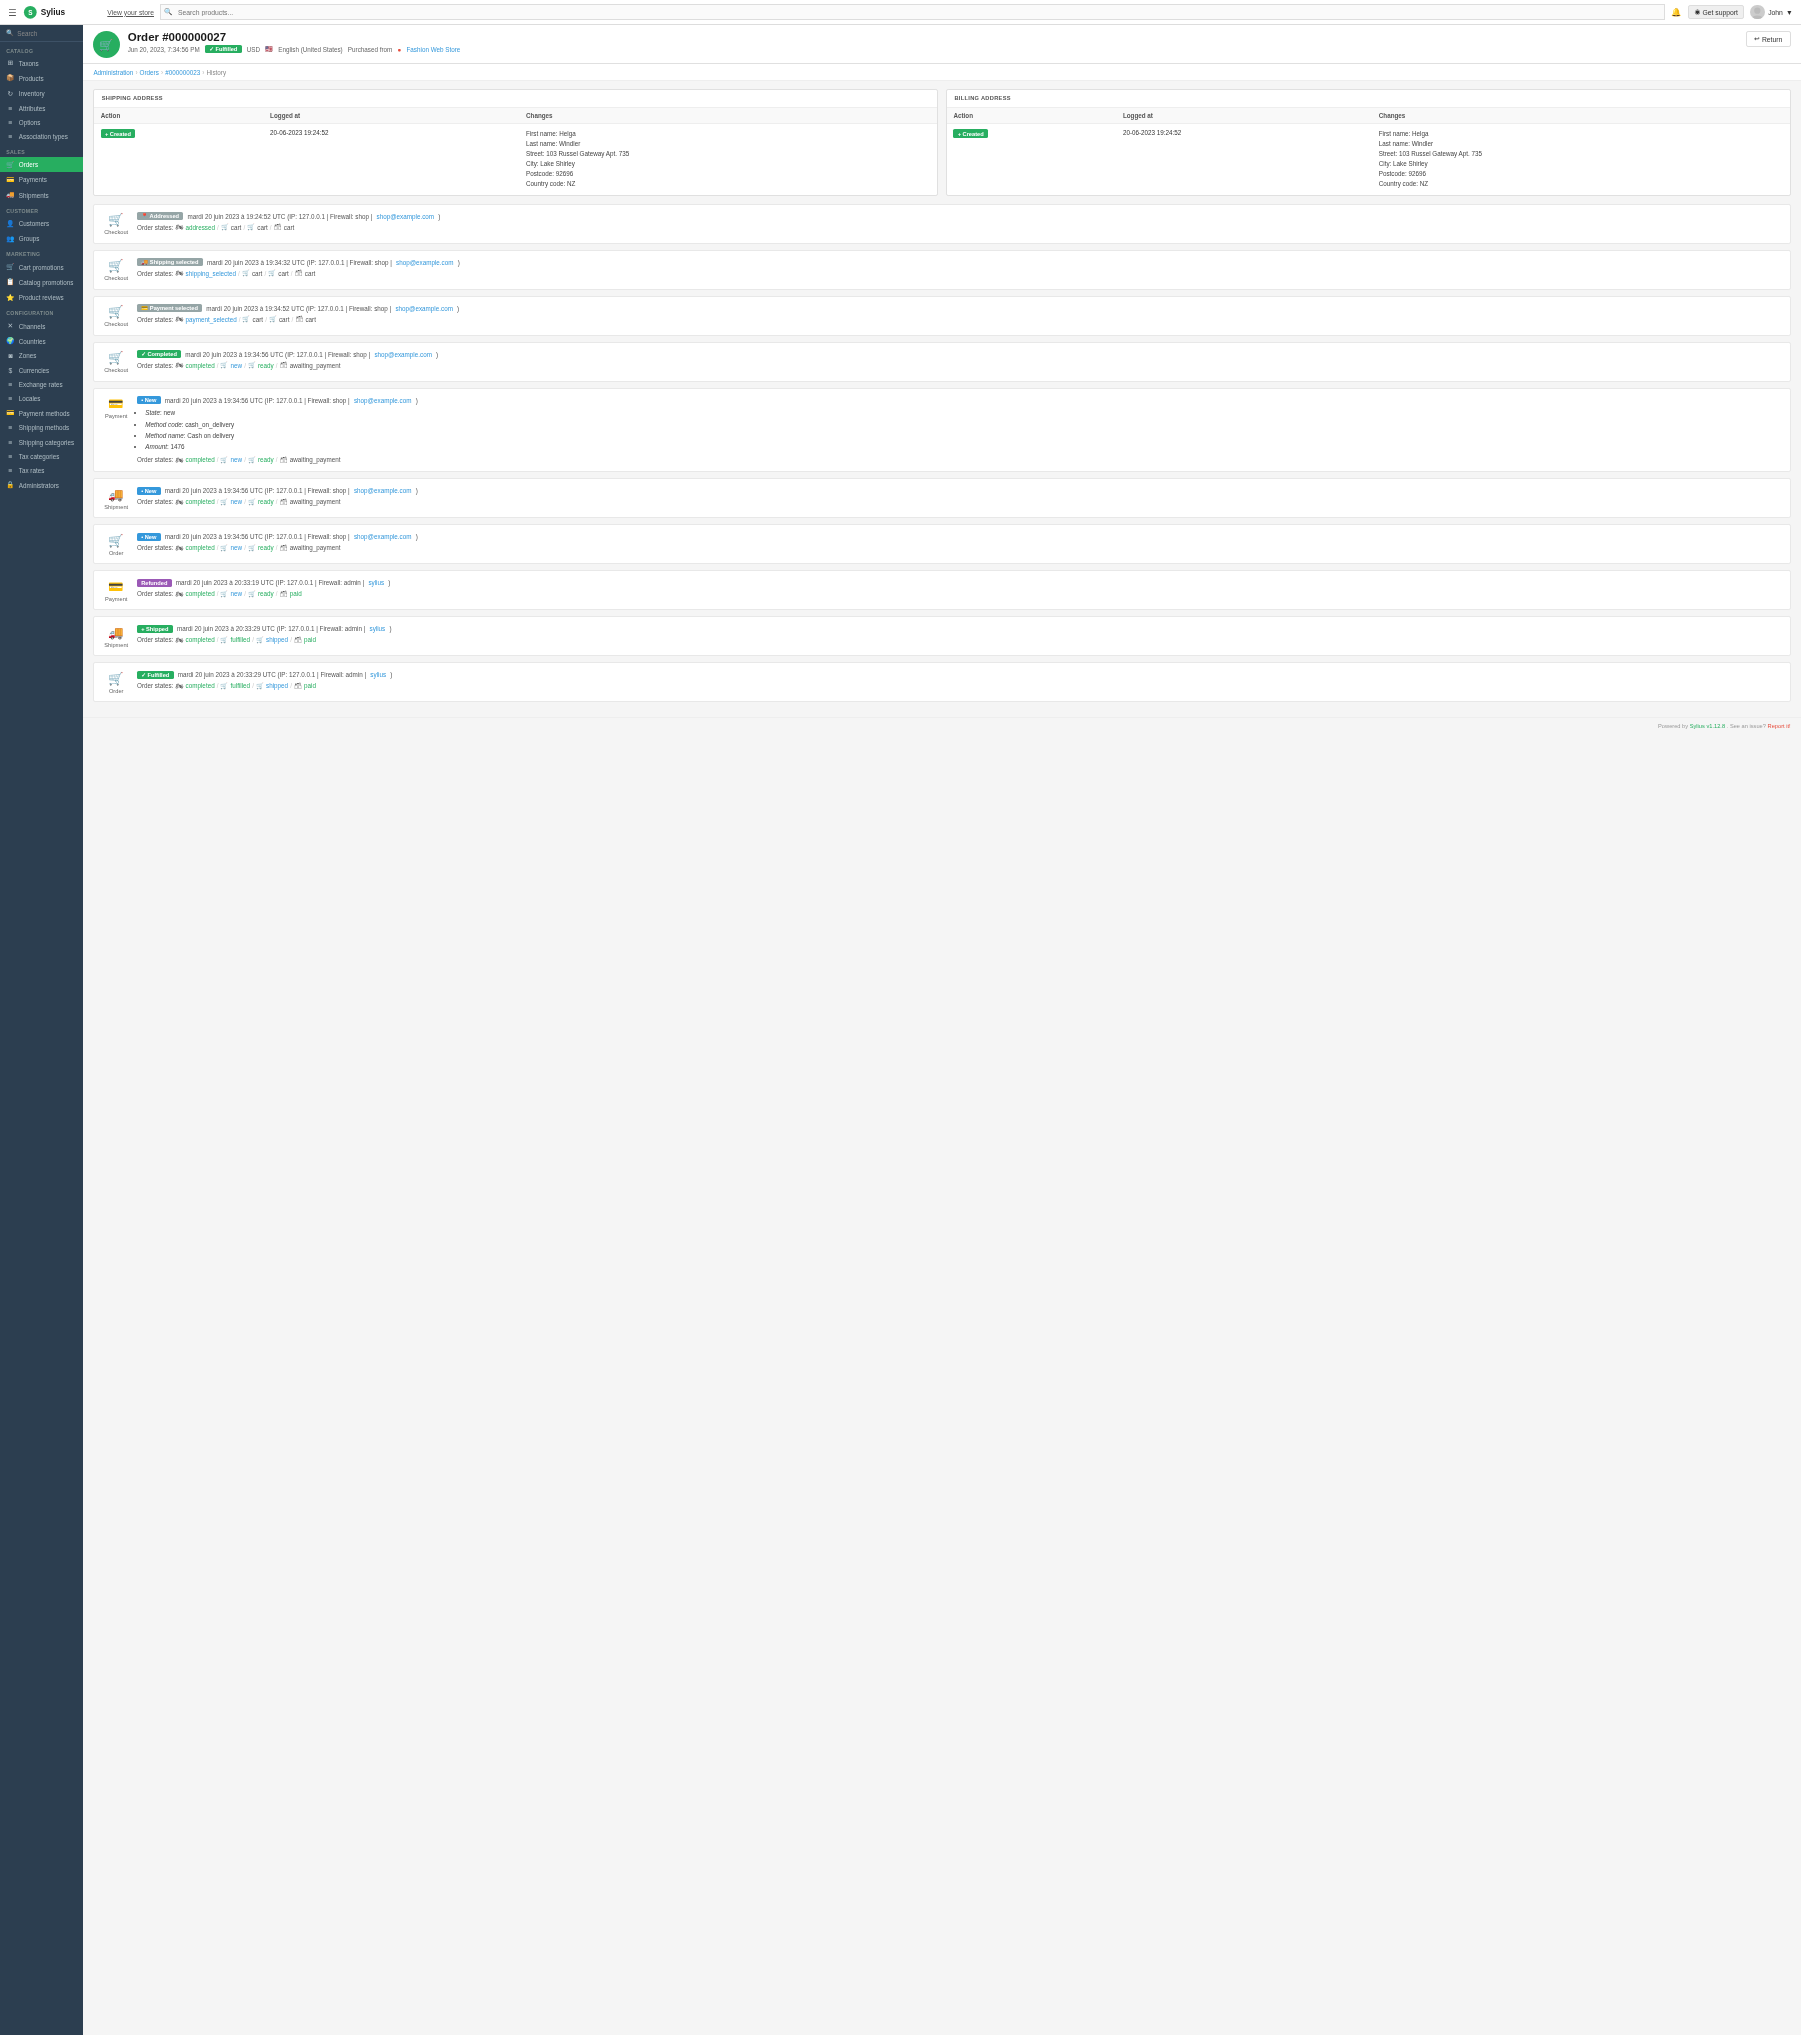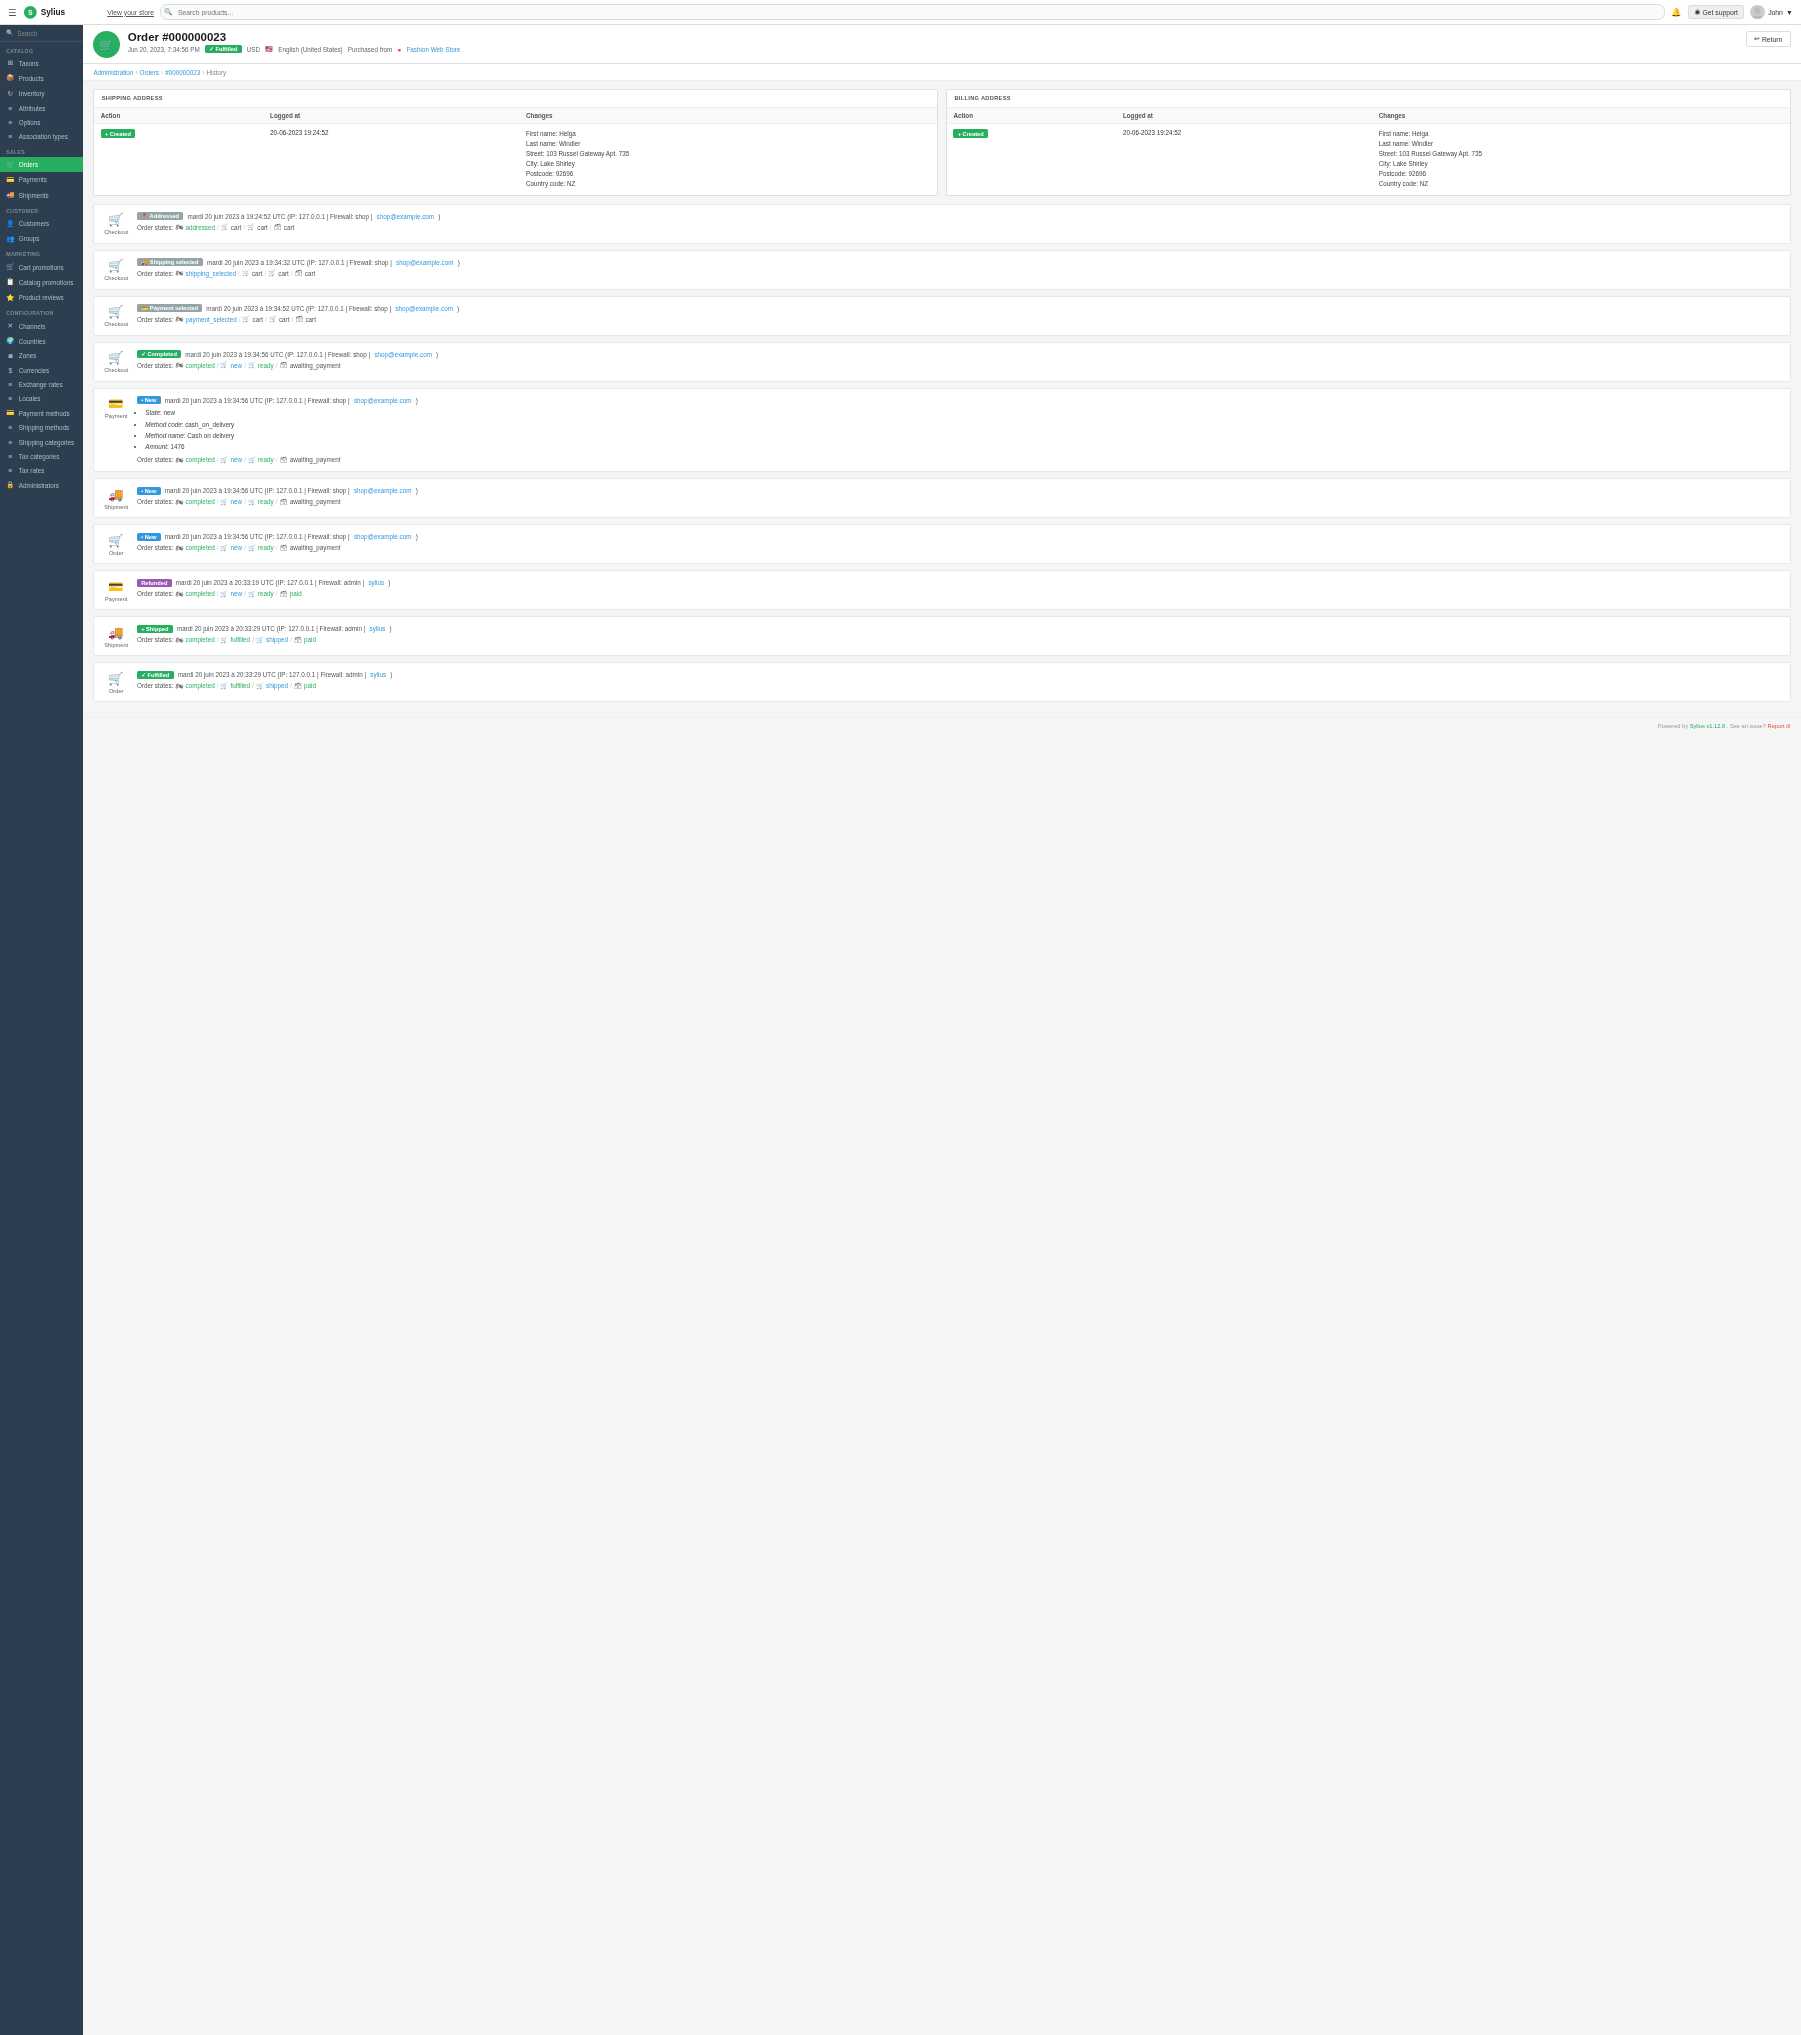--- a/index.html
+++ b/index.html
@@ -5,21 +5,21 @@
     * { box-sizing: border-box; margin: 0; padding: 0; }
     body { font-family: -apple-system, BlinkMacSystemFont, 'Segoe UI', sans-serif; font-size: 6.8px; background: #f5f5f5; color: #333; display: flex; flex-direction: column; height: 100vh; }
 
     
     .topnav { background: #fff; border-bottom: 0.5px solid #ddd; height: 25px; display: flex; align-items: center; padding: 0 8.3px; gap: 6.3px; flex-shrink: 0; z-index: 10; }
     .topnav-logo { display: flex; align-items: center; gap: 3.1px; font-weight: 700; font-size: 8.3px; color: #1a1a1a; width: 78px; }
     .topnav-logo svg { width: 14.6px; height: 14.6px; }
     .topnav-hamburger { color: #555; cursor: pointer; font-size: 9.4px; }
     .topnav-link { font-size: 6.8px; color: #555; cursor: pointer; text-decoration: underline; }
     .topnav-search { flex: 1; position: relative; }
-    .topnav-search input { width: 100%; border: 0.5px solid #ddd; border-radius: 7px; padding: 3.1px 6.3px 3.1px 16.7px; font-size: 6.8px; color: #666; background: #fafafa; }
+    .topnav-search input { width: 100%; border: 0.5px solid #ddd; border-radius: 0; padding: 3.1px 6.3px 3.1px 16.7px; font-size: 6.8px; color: #666; background: #fafafa; }
     .topnav-search .search-icon-top { position: absolute; left: 4.2px; top: 50%; transform: translateY(-50%); color: #aaa; font-size: 6.8px; }
     .topnav-right { display: flex; align-items: center; gap: 6.3px; margin-left: auto; }
     .topnav-bell { font-size: 8.3px; color: #666; cursor: pointer; }
     .topnav-support { display: flex; align-items: center; gap: 2.1px; border: 0.5px solid #ddd; border-radius: 2.1px; padding: 2.1px 5.2px; font-size: 6.8px; cursor: pointer; color: #333; }
     .topnav-user { display: flex; align-items: center; gap: 3.1px; cursor: pointer; }
     .topnav-avatar { width: 14.6px; height: 14.6px; border-radius: 50%; background: #ccc; overflow: hidden; }
 
     
     .layout { display: flex; flex: 1; overflow: hidden; }
 
@@ -263,21 +263,21 @@
         </div>
     </div>
   </aside>
 
   <div class="main">
 
     <div class="page-header">
       <div class="page-header-left">
         <div class="page-icon">🛒</div>
         <div class="page-title-block">
-          <h1>Order #000000023</h1>
+          <h1>Order #000000027</h1>
           <div class="page-meta">
             <span>Jun 20, 2023, 7:34:56 PM</span>
             <span class="badge badge-success">
               <span>✓</span>
               <span>Fulfilled</span>
             </span>
             <span>USD</span>
             <span>🇺🇸</span>
             <span>English (United States)</span>
             <span>Purchased from</span>

